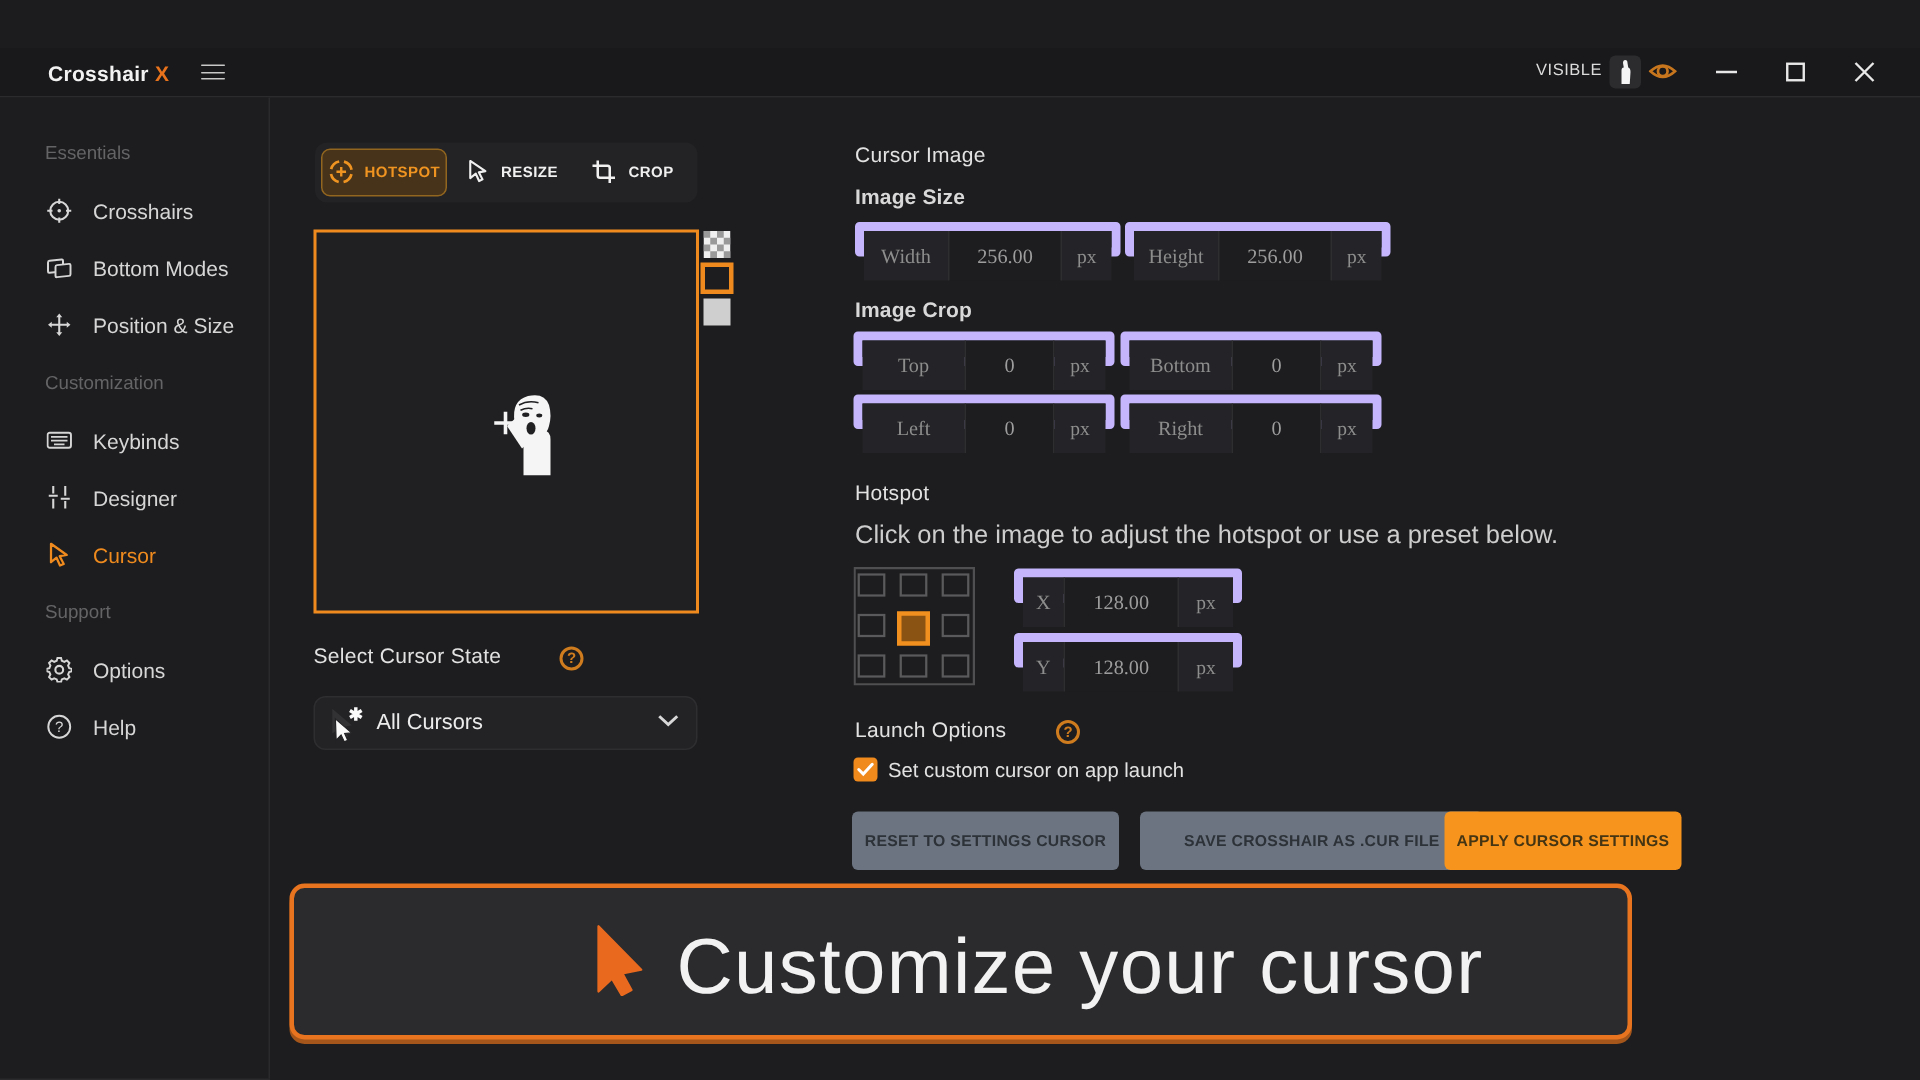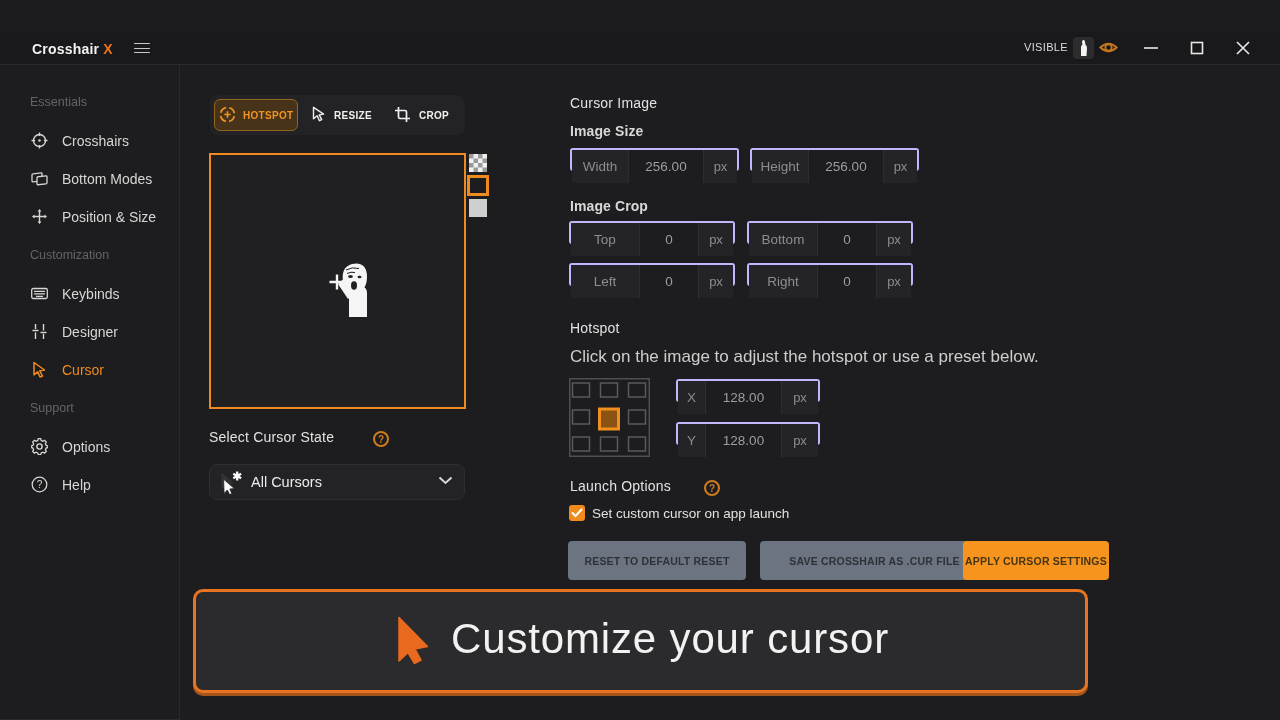--- a/index.html
+++ b/index.html
@@ -44,37 +44,37 @@
   .h1 { position:absolute; font-size:14px; color:#e2e2e2; letter-spacing:0.2px; }
   .h2 { position:absolute; font-size:14px; font-weight:bold; color:#d8d8d8; letter-spacing:0.1px; }
   .qmark { position:absolute; width:16px; height:16px; border:2px solid #cf7c1e; border-radius:50%;
     color:#cf7c1e; font-size:10px; font-weight:bold; text-align:center; line-height:13px; }
 
   
   #dropdown { left:209px; top:432px; width:256px; height:36px; background:#232326;
     border:1px solid #2e2e31; border-radius:8px; }
 
   
-  .fgroup { position:absolute; height:23px; display:flex; border:2px solid #c4b5fd; border-radius:3px; }
+  .fgroup { position:absolute; height:23px; display:flex; border:6px solid #c4b5fd; border-radius:3px;font-family:Liberation Serif, serif; }
   .fcell { height:33px; display:flex; align-items:center; justify-content:center;
     font-size:13.5px; color:#8d8d8d; background:#242428; }
   .fval { background:#1d1d20; color:#9d9d9d; border-left:1px solid #2e2e31; border-right:1px solid #2e2e31; }
   .fpx { font-size:13px; }
 
   
   .btn { position:absolute; top:509px; height:39px; border-radius:4px;
     display:flex; align-items:center; justify-content:center; white-space:nowrap;
     font-size:10.5px; font-weight:bold; letter-spacing:0.2px; color:#2d3238; }
   .btngray { background:#6b7480; }
   #applybtn { background:#f7941d; color:#453513; }
 
   
   #banner { left:193px; top:557px; width:895px; height:104px; background:#2b2b2d;
     border:3px solid #e8741f; border-radius:10px; box-shadow:0 3px 0 #a4561b; }
-  #bannertext { position:absolute; left:451px; top:583px; font-size:42px; letter-spacing:0.85px; color:#f2f2f2; }
+  #bannertext { position:absolute; left:451px; top:583px; font-size:52px; letter-spacing:0.85px; color:#f2f2f2; }
 </style>
 </head>
 <body>
 <div id="page">
 
   <div class="abs" id="titlebar"></div>
   <div class="abs" id="logo">Crosshair <span>X</span></div>
   <div class="abs" id="burger">
       <div style="top:0"></div>
       <div style="top:4.5px"></div>
@@ -301,23 +301,23 @@
 
   <div class="h1" style="left:570px; top:446px">Launch Options</div>
   <div class="qmark" style="left:704px; top:448px">?</div>
   <div class="abs" style="left:569px; top:473px; width:16px; height:16px; background:#f18a1d; border-radius:3px">
     <svg width="16" height="16" viewBox="0 0 16 16">
         <path d="M3.5 8 L6.5 11 L12.5 4.5" fill="none" stroke="#fff" stroke-width="2" stroke-linecap="round"></path>
       </svg>
   </div>
   <div class="abs" style="left:592px; top:474px; font-size:13.5px; color:#e2e2e2">Set custom cursor on app launch</div>
 
-  <div class="btn btngray" style="left:568px; width:178px">RESET TO DEFAULT RESET</div>
+  <div class="btn btngray" style="left:568px; width:178px">RESET TO SETTINGS CURSOR</div>
   <div class="btn btngray" style="left:760px; width:229px">SAVE CROSSHAIR AS .CUR FILE</div>
-  <div class="btn" id="applybtn" style="left:963px; width:146px">APPLY CURSOR SETTINGS</div>
+  <div class="btn" id="applybtn" style="left:963px; width:158px">APPLY CURSOR SETTINGS</div>
 
   <div class="abs" id="banner"></div>
   <svg class="abs" style="left:396px; top:584px" width="34" height="48" viewBox="0 0 34 48">
     <path d="M3 1.5 L3 45 L12 36.5 L18.5 47.5 L25 44 L19 33 L31.5 30.5 Z" fill="#e96a1f" stroke="#e96a1f" stroke-width="1.5" stroke-linejoin="round"></path>
   </svg>
   <div id="bannertext">Customize your cursor</div>
 
 </div>
 
 </body></html>

